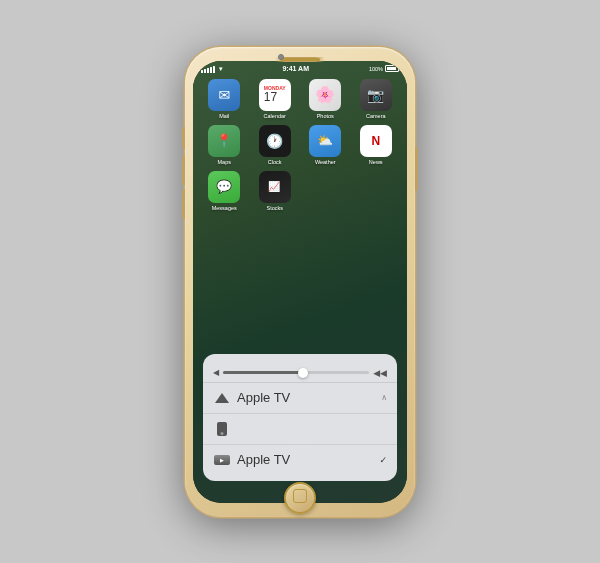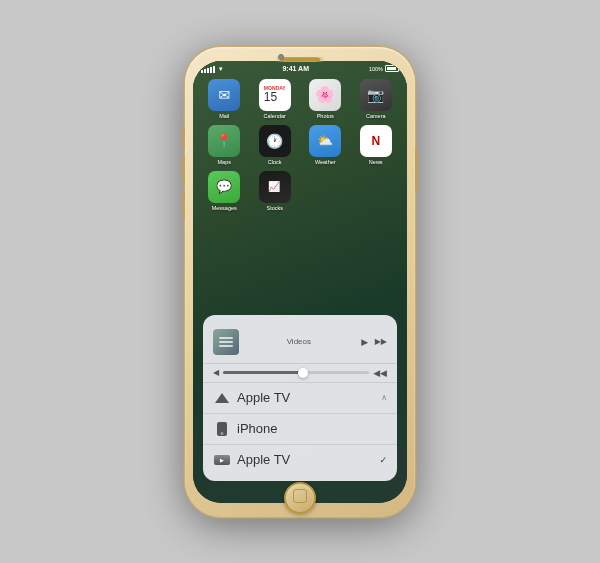--- a/index.html
+++ b/index.html
@@ -443,21 +443,21 @@
         <div class="app-icon">
           <div class="app-icon-img app-mail">
             <span style="font-size:14px;">✉</span>
           </div>
           <span class="app-icon-label">Mail</span>
         </div>
         <div class="app-icon">
           <div class="app-icon-img app-calendar">
             <div>
               <div class="cal-top">Monday</div>
-              <div class="cal-num">15</div>
+              <div class="cal-num">17</div>
             </div>
           </div>
           <span class="app-icon-label">Calendar</span>
         </div>
         <div class="app-icon">
           <div class="app-icon-img app-photos" style="background:linear-gradient(135deg,#f0f0f0,#d8d8d8);">
             <span style="font-size:16px;">🌸</span>
           </div>
           <span class="app-icon-label">Photos</span>
         </div>
@@ -510,36 +510,20 @@
       </div>
 
       <div class="dots-row" style="position:absolute;bottom:52px;left:0;right:0;">
         <div class="dot"></div>
         <div class="dot active"></div>
         <div class="dot"></div>
       </div>
 
       <div class="airplay-panel">
 
-        <div class="media-player">
-          <div class="media-thumb">
-            <div class="media-thumb-lines">
-              <div class="media-thumb-line"></div>
-              <div class="media-thumb-line"></div>
-              <div class="media-thumb-line"></div>
-            </div>
-          </div>
-          <div class="media-title-area">
-            <div class="media-title">Videos</div>
-          </div>
-          <div class="media-controls">
-            <div class="play-btn">▶</div>
-            <div class="skip-btn" style="font-size:8px;color:#555;">▶▶</div>
-          </div>
-        </div>
 
         <div class="volume-row">
           <div class="vol-icon-low">◀</div>
           <div class="vol-slider-track">
             <div class="vol-slider-fill"></div>
             <div class="vol-slider-thumb"></div>
           </div>
           <div class="vol-icon-high">
             <span style="font-size:9px;color:#555;">◀◀</span>
           </div>
@@ -550,21 +534,20 @@
             <div style="width:0;height:0;border-left:7px solid transparent;border-right:7px solid transparent;border-bottom:10px solid #555;"></div>
           </div>
           <div class="device-name">Apple TV</div>
           <div class="device-chevron">∧</div>
         </div>
 
         <div class="device-list-item">
           <div class="device-icon">
             <div class="iphone-icon"></div>
           </div>
-          <div class="device-name">iPhone</div>
           <div></div>
         </div>
 
         <div class="device-list-item">
           <div class="device-icon">
             <div class="appletv2-icon"></div>
           </div>
           <div class="device-name">Apple TV</div>
           <div class="device-check">✓</div>
         </div>

